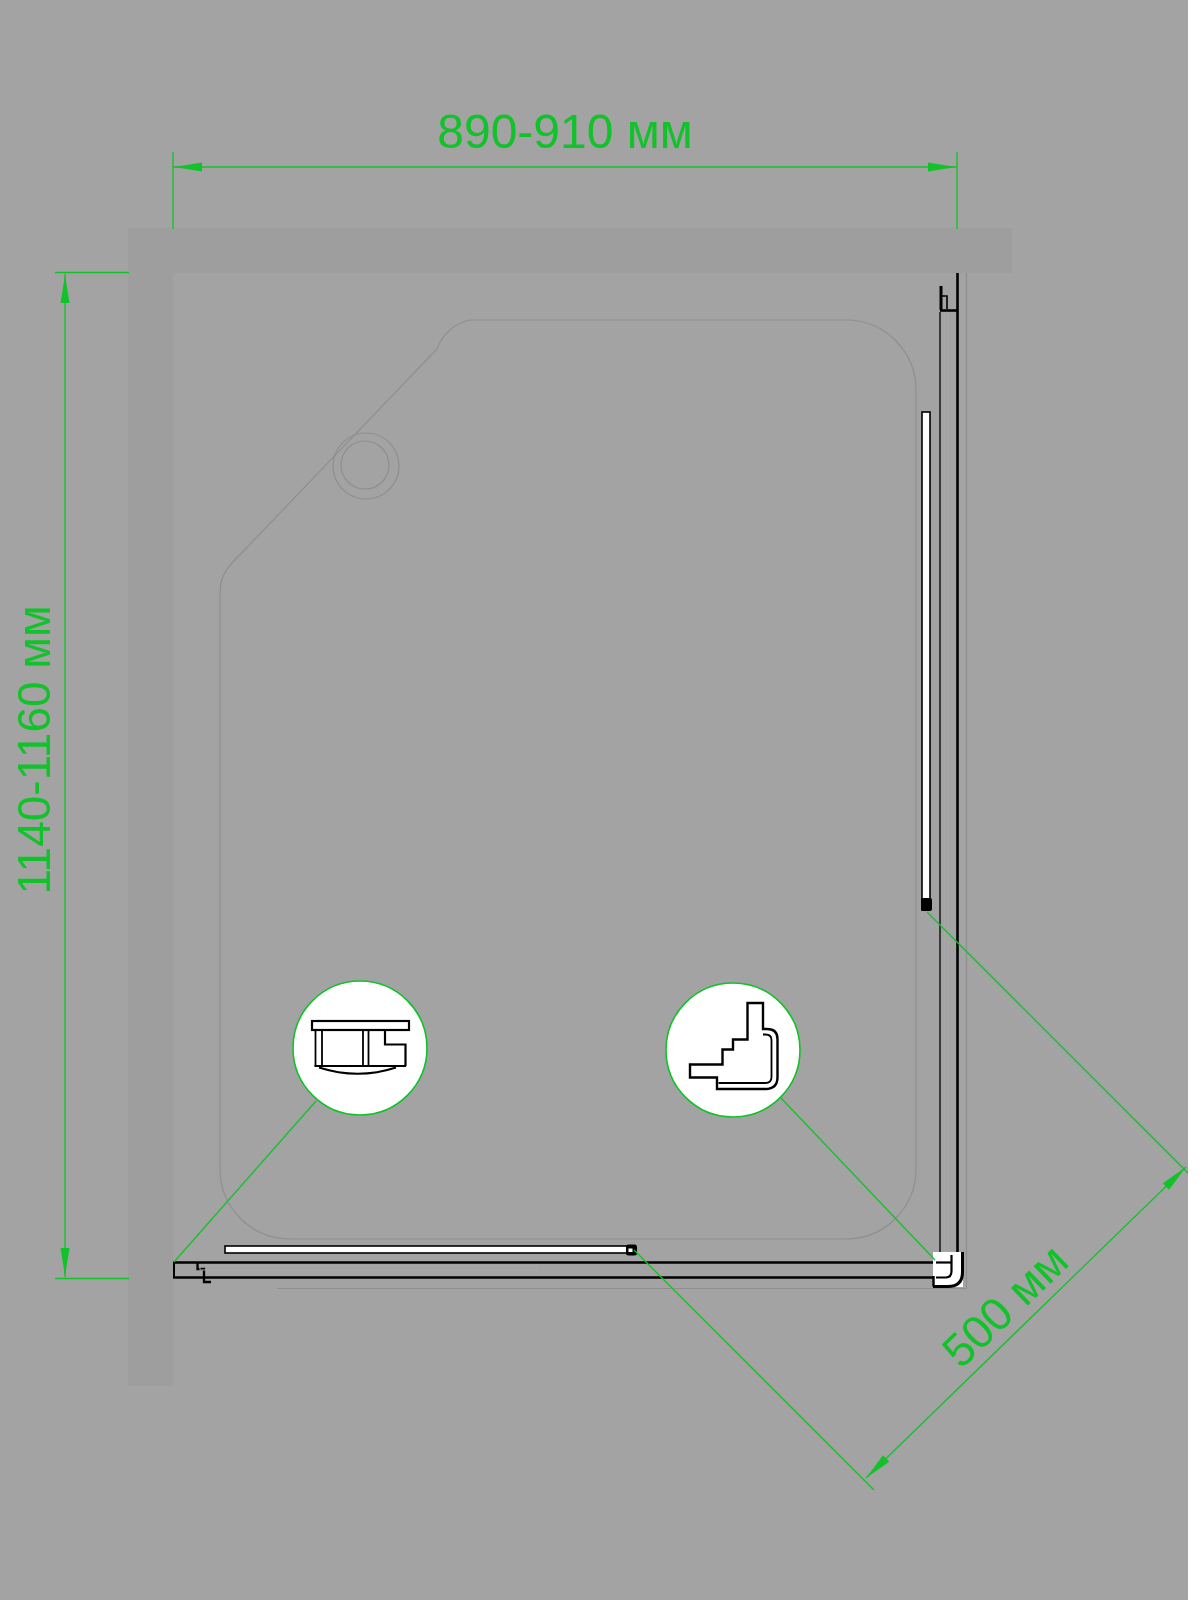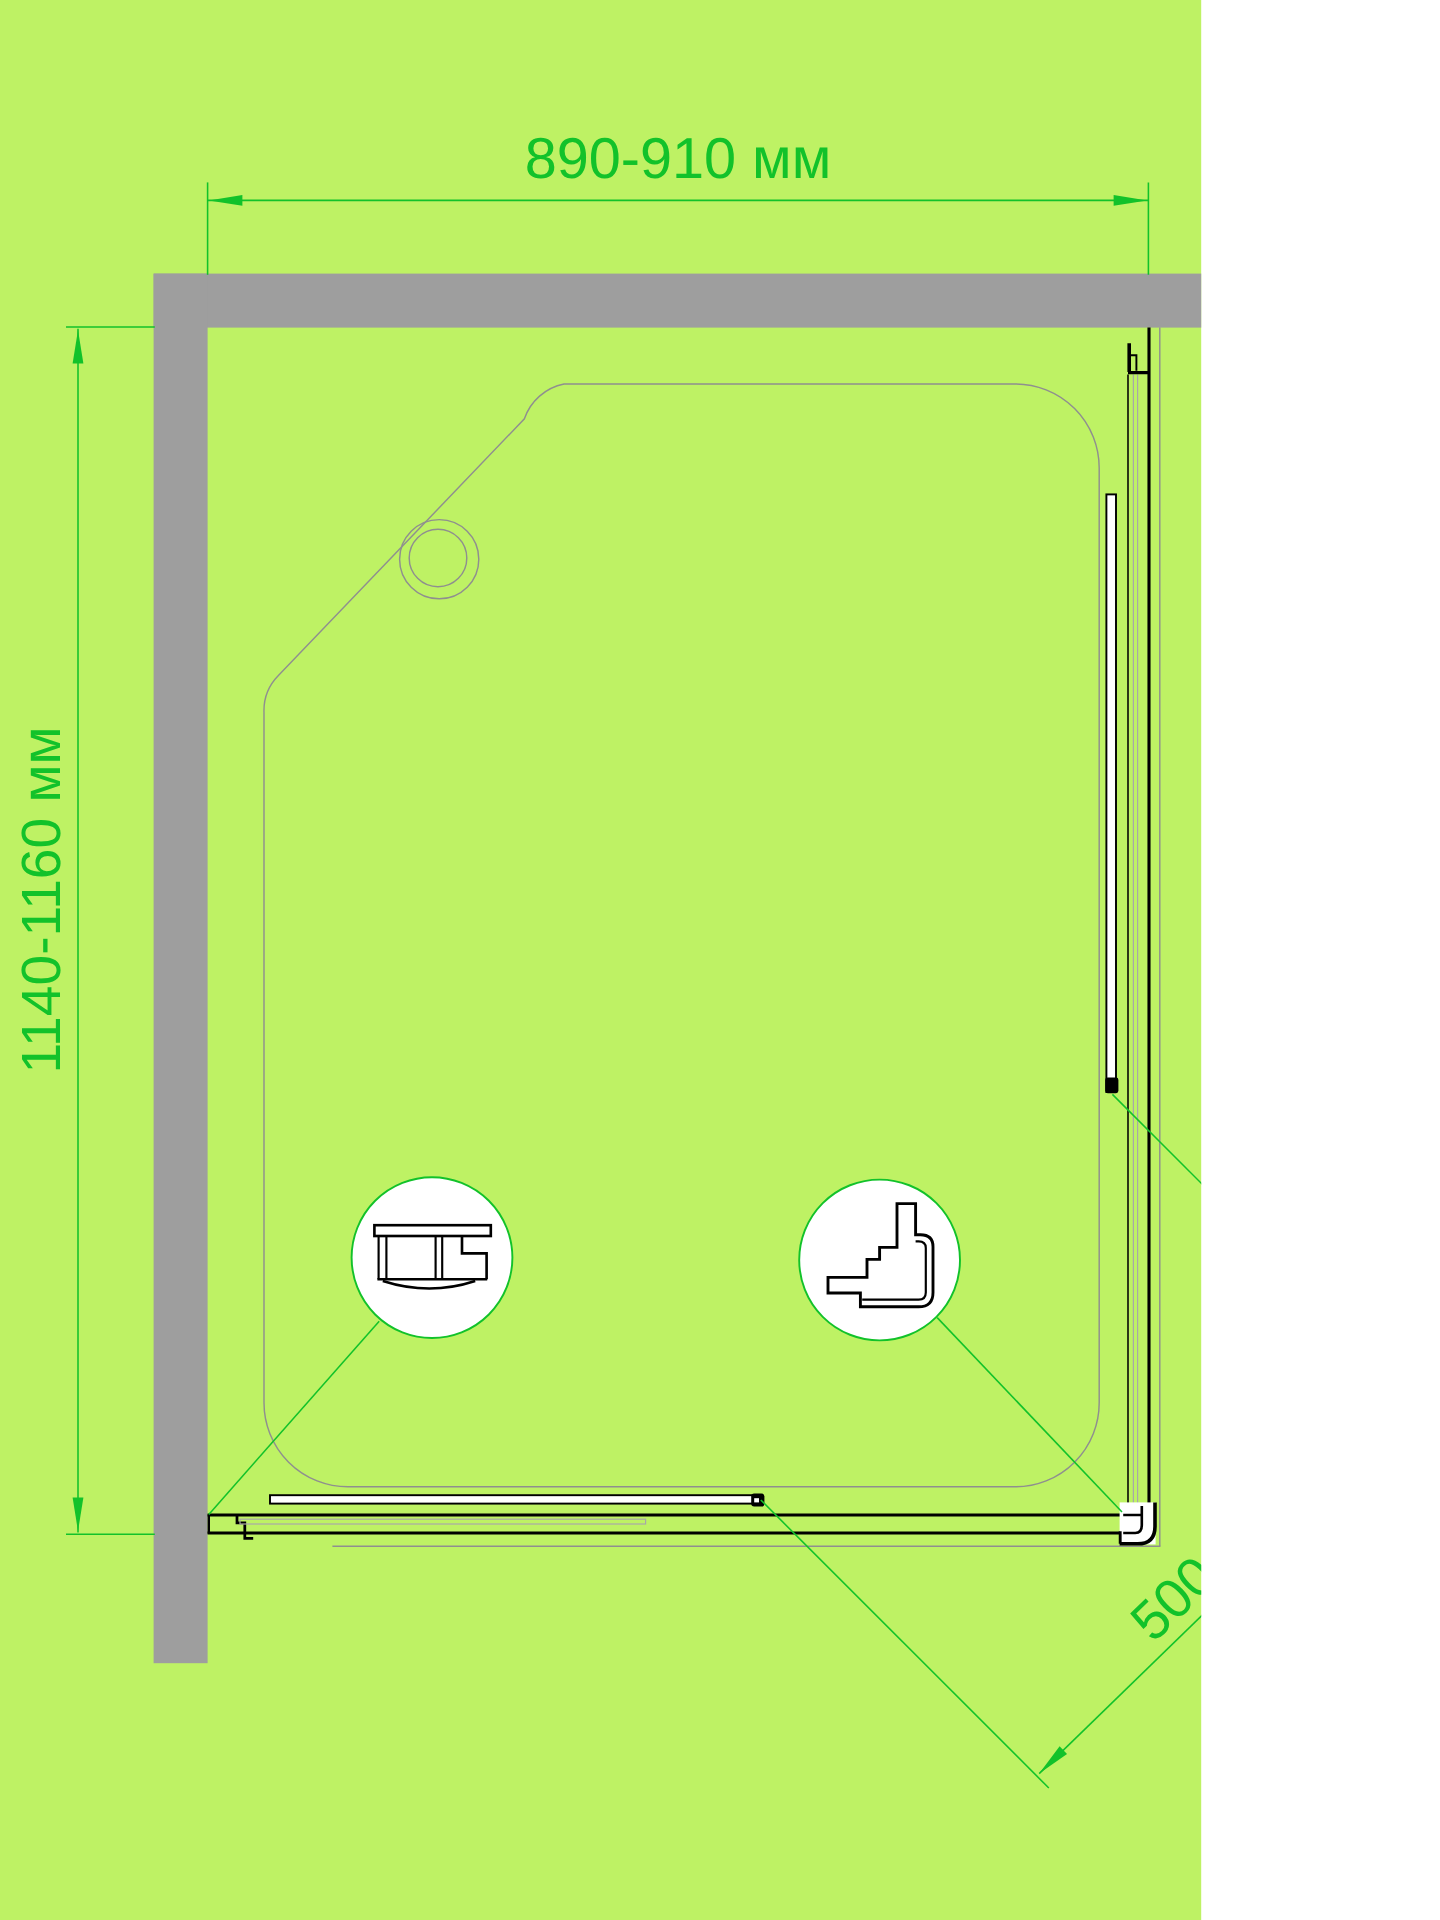--- a/index.html
+++ b/index.html
@@ -1,16 +1,16 @@
 <!DOCTYPE html>
 <html style="--dimension-green: #12c22a; --wall-gray: #9e9e9e; --outline-gray: #8f8f8f; --inner-gray: #a8a8a8; --profile-black: #000000;"><head>
 <meta charset="utf-8">
 <style>
   html,body{margin:0;padding:0;background:#ffffff;}
-  #canvas{position:relative;width:1001px;height:1600px;background:#bef264;overflow:hidden;}
+  #canvas{position:relative;width:1188px;height:1600px;background:#a3a3a3;overflow:hidden;}
   svg{position:absolute;left:0;top:0;}
   .wall{fill:var(--wall-gray);stroke:none;}
   .tray{stroke:var(--outline-gray);stroke-width:1.2;fill:none;}
   .thin-gray{stroke:var(--inner-gray);stroke-width:1;fill:none;}
   .blk{stroke:var(--profile-black);fill:none;}
   .blkfill{fill:var(--profile-black);stroke:none;}
   .whitefill{fill:#ffffff;stroke:none;}
   .glass{stroke:var(--profile-black);stroke-width:1.6;fill:#ffffff;}
   .dim{stroke:var(--dimension-green);stroke-width:1.3;fill:none;}
   .arrow{fill:var(--dimension-green);stroke:none;}

